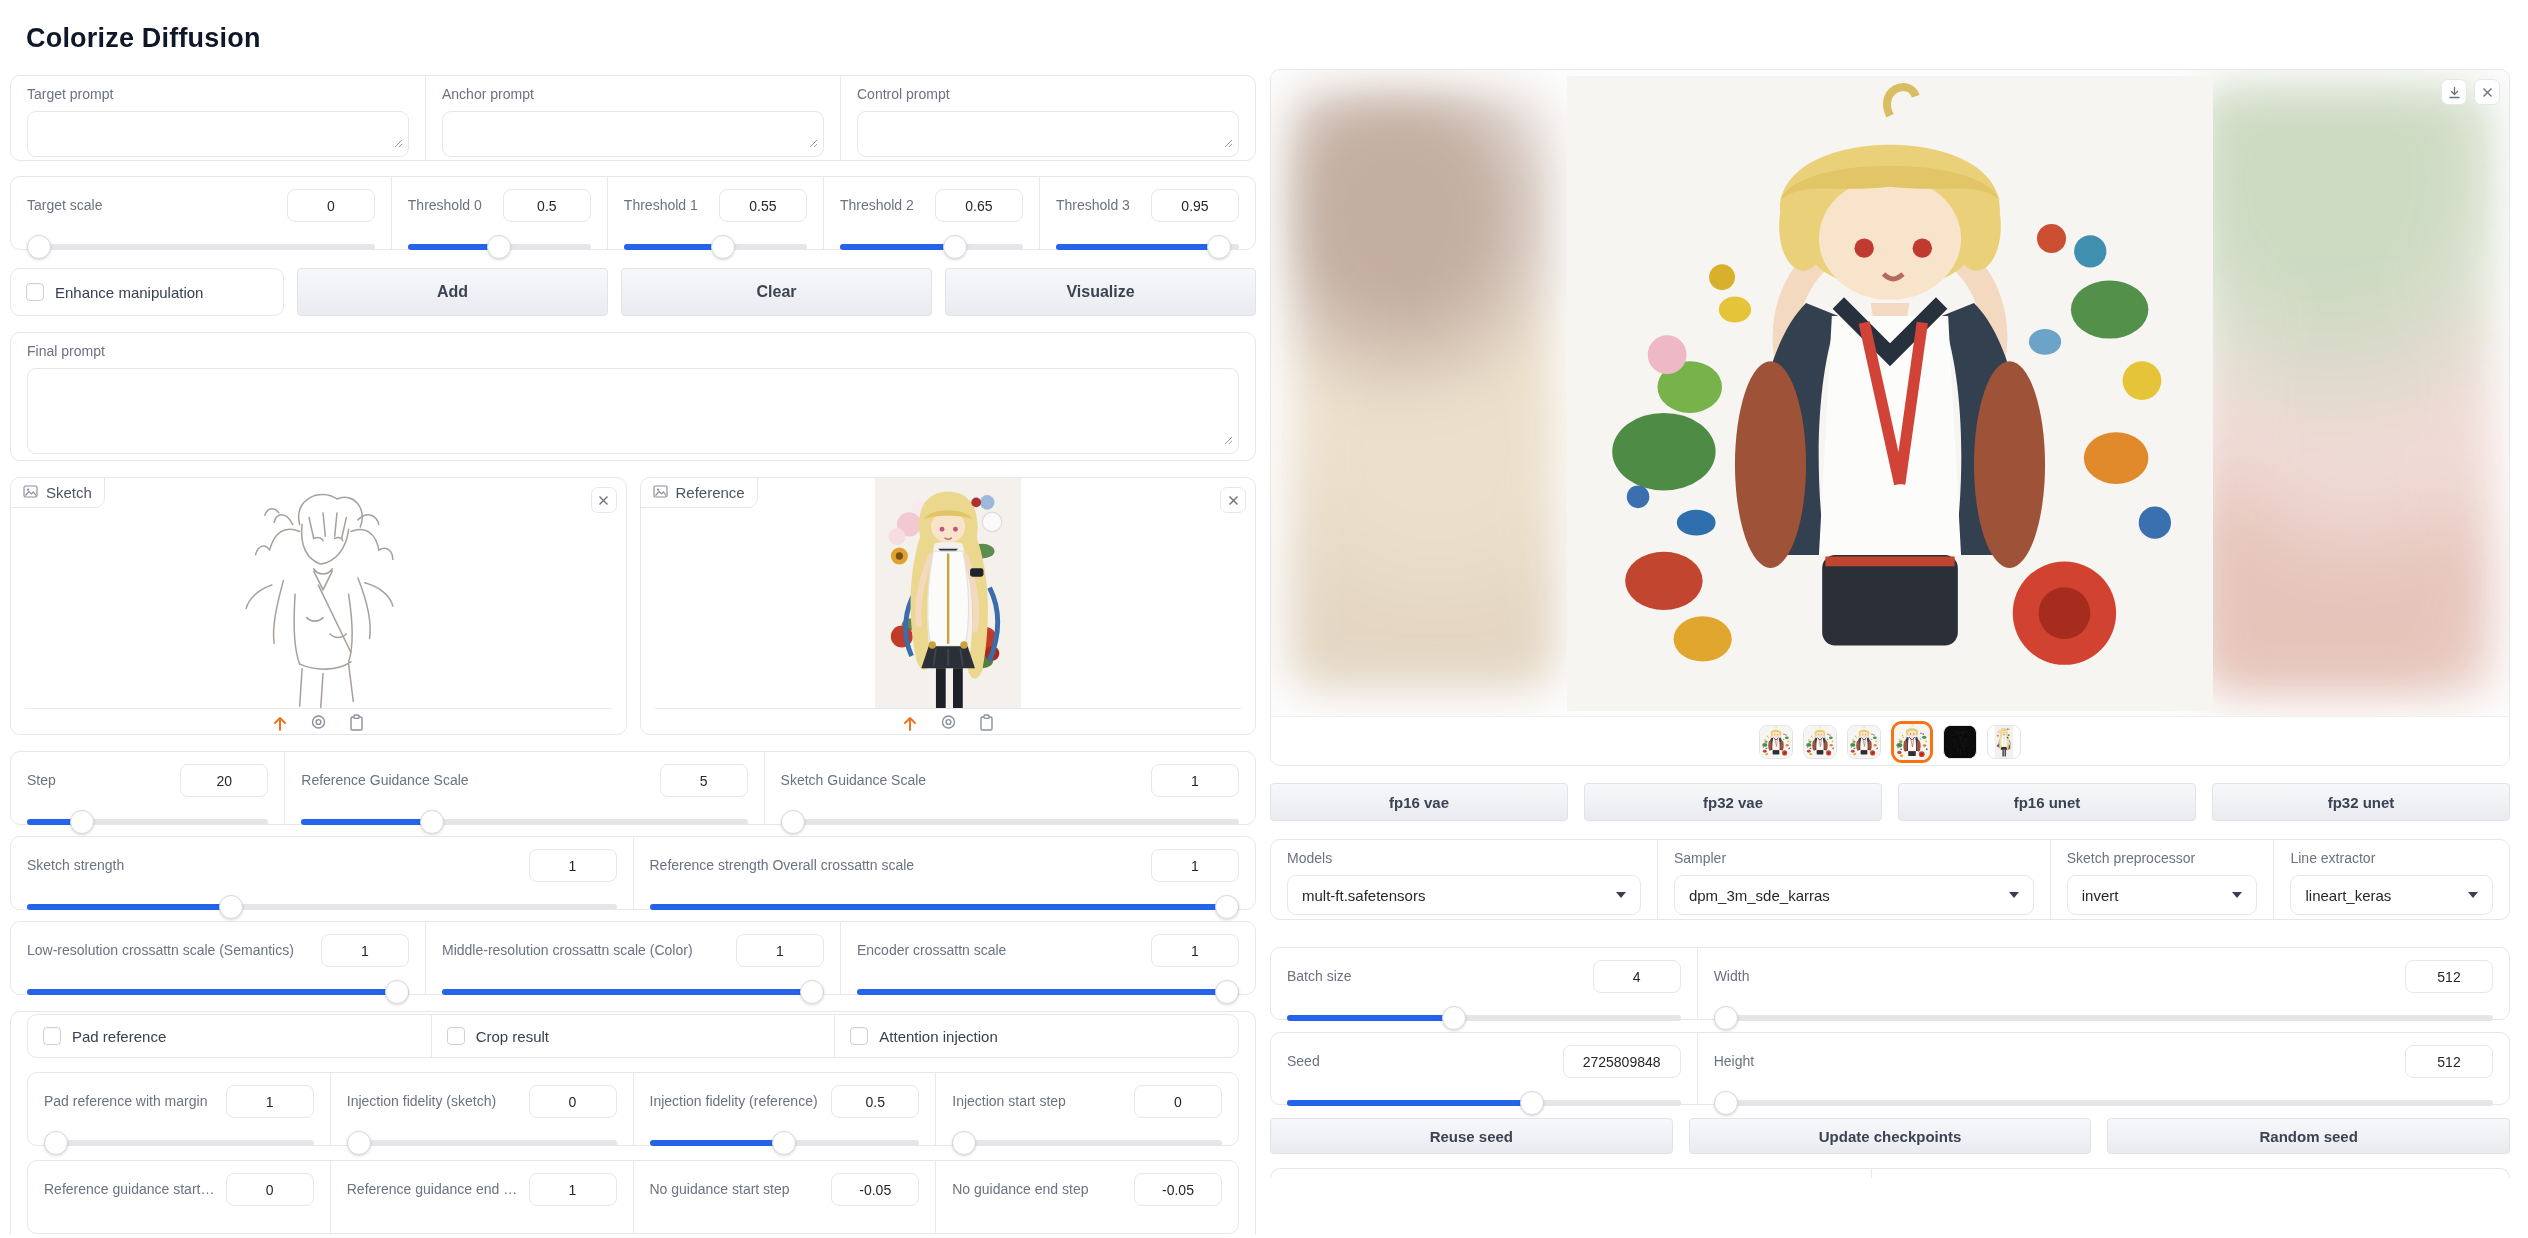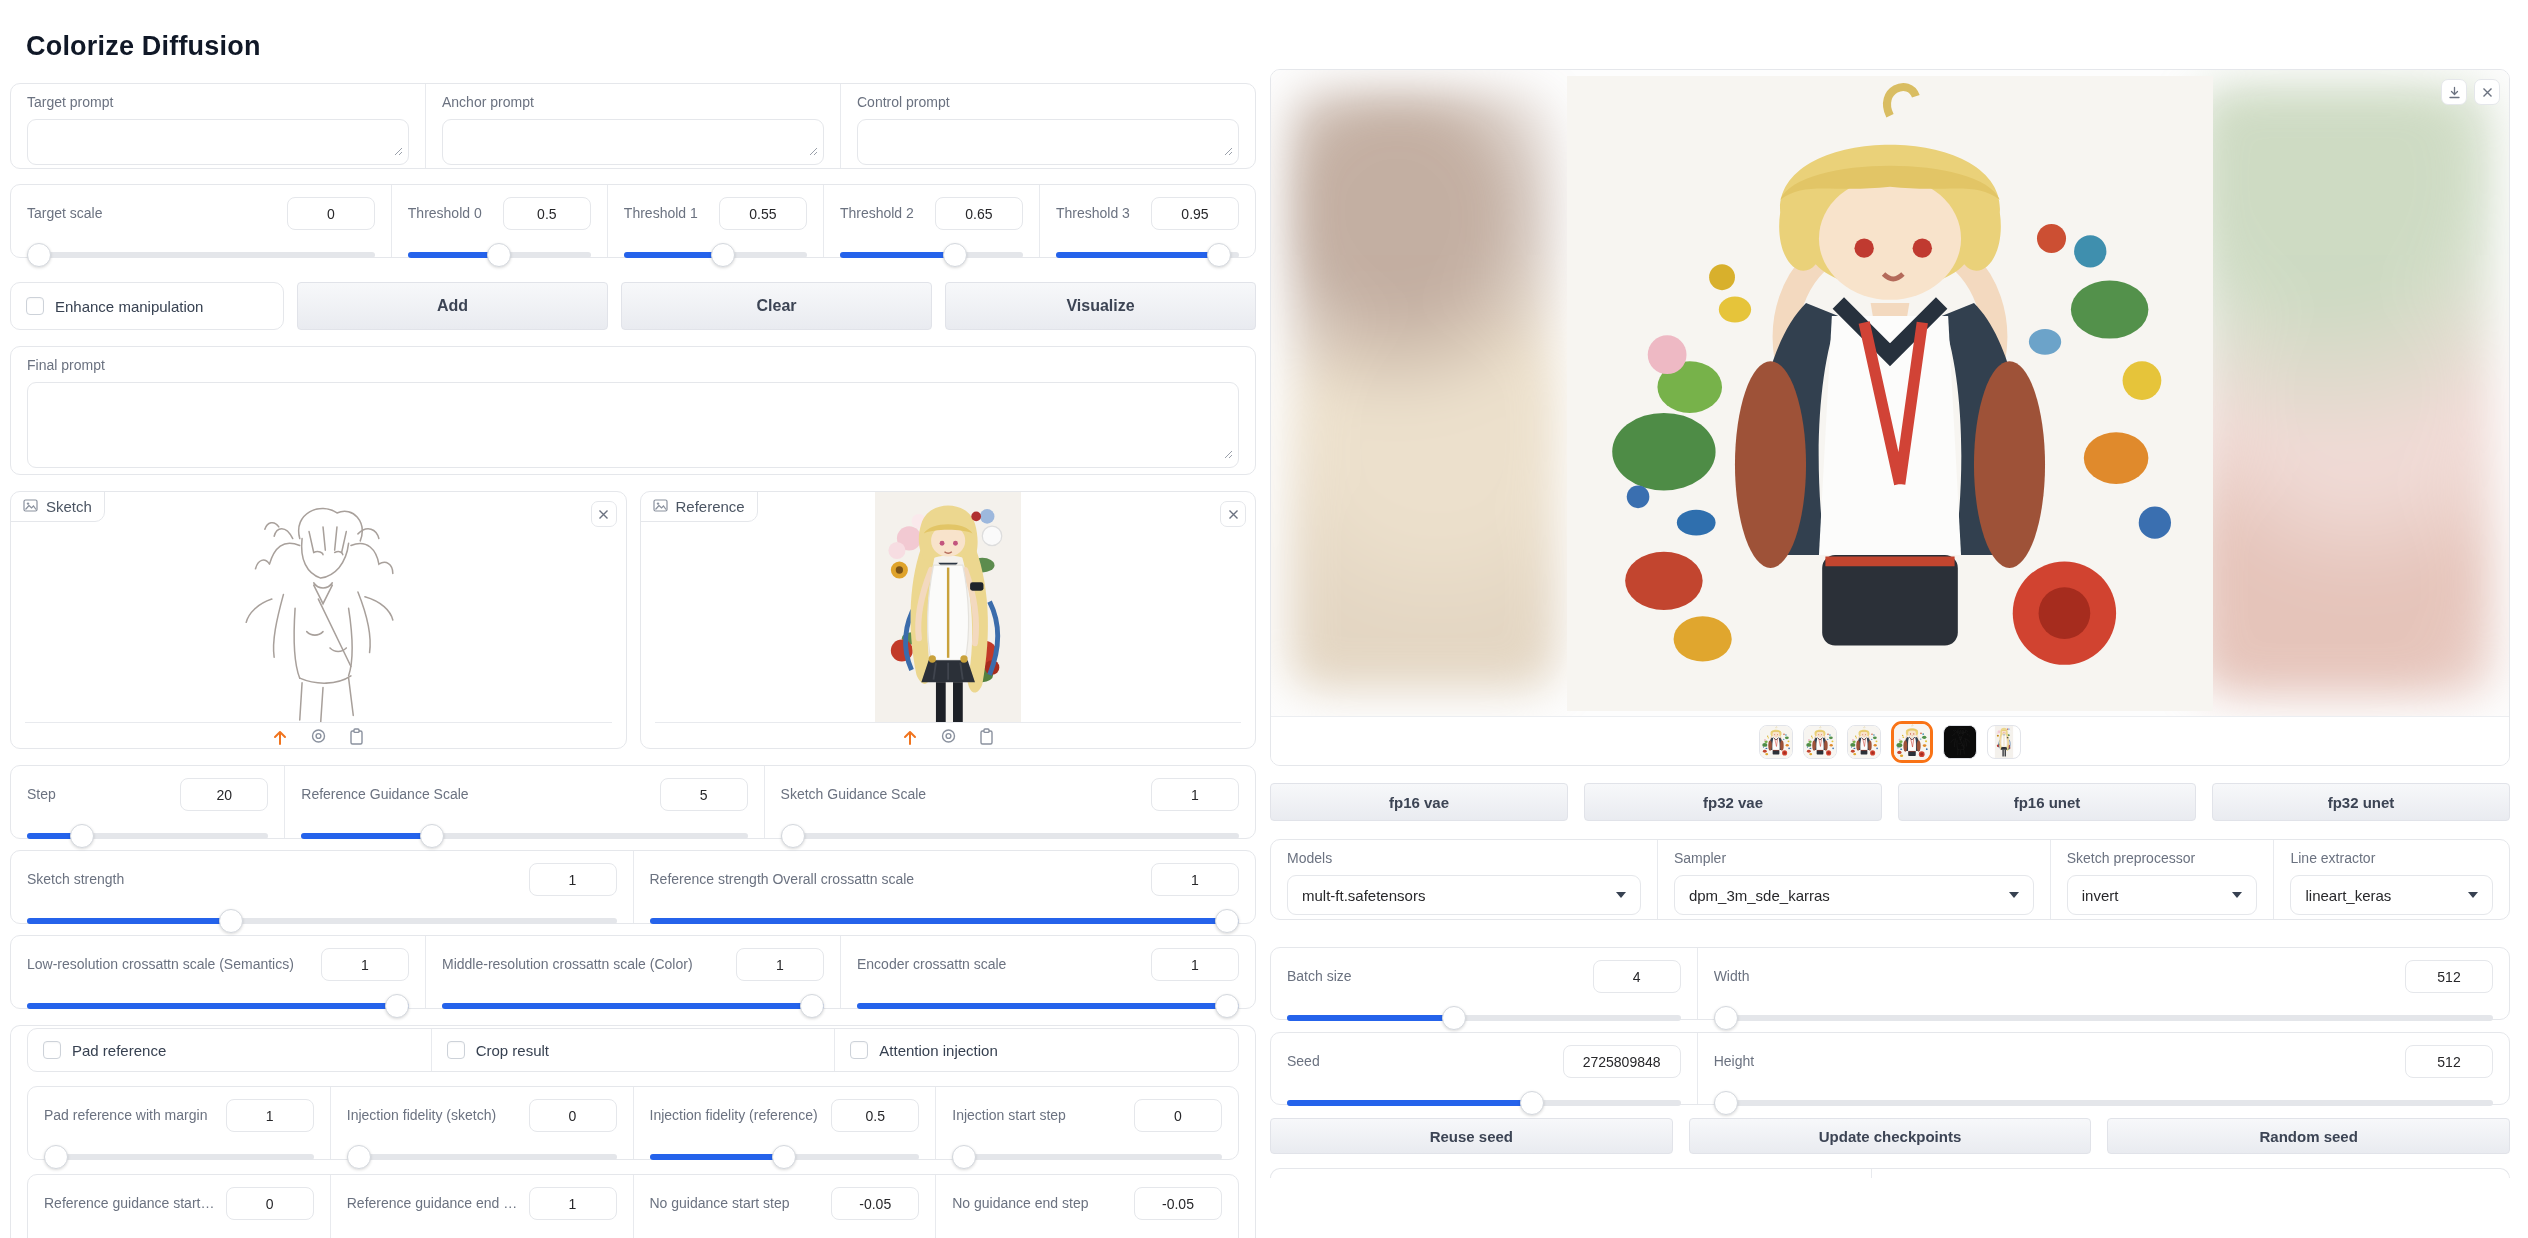--- a/index.html
+++ b/index.html
@@ -2,21 +2,21 @@
 <html><head>
 <meta charset="utf-8">
 <style>
   * { box-sizing: border-box; margin: 0; padding: 0; }
   html,body { width: 2528px; height: 1238px; overflow: hidden; background: #ffffff;
     font-family: "Liberation Sans", sans-serif; color: #1f2937; }
   .app { display: flex; gap: 14px; padding: 0 10px; }
   .col-left  { width: 1246px; flex: none; }
   .col-right { width: 1240px; flex: none; margin-top: 69px; }
 
-  h1.title { font-size: 27px; font-weight: 700; color: #101827; margin: 32px 0 0 16px; line-height: 28px; letter-spacing: .2px; }
+  h1.title { font-size: 27px; font-weight: 700; color: #101827; margin: 24px 0 0 16px; line-height: 28px; letter-spacing: .2px; }
 
   .grp { border: 1px solid #e5e7eb; border-radius: 10px; background: #fff; }
   .row-cells { display: flex; align-items: stretch; }
   .cell { flex: 1; padding: 12px 16px; min-width: 0; position: relative; }
   .cell + .cell { border-left: 1px solid #e8eaee; }
 
   .lbl { display: block; color: #6b7280; font-size: 14px; line-height: 17px; white-space: nowrap; overflow: hidden; text-overflow: ellipsis; }
   .cell-top { display: flex; align-items: center; justify-content: space-between; gap: 10px; margin-bottom: 13px; }
   .num { border: 1px solid #e5e7eb; border-radius: 8px; min-width: 88px; height: 33px; padding: 0 8px;
     display: flex; align-items: center; justify-content: center; font-size: 14px; color: #27272a; background: #fff; flex: none; }
@@ -36,21 +36,21 @@
   .pcell { padding: 10px 16px 12px; }
   .ta { position: relative; margin-top: 8px; height: 46px; border: 1px solid #e5e7eb; border-radius: 9px; background: #fff; }
   .ta .grip { position: absolute; right: 5px; bottom: 4px; }
   .final-grp { margin-top: 16px; height: 129px; padding: 10px 16px; }
   .ta-final { height: 86px; }
 
   
   #row-scale { margin-top: 15px; height: 74px; }
 
   
-  .manip-row { margin-top: 24px; display: flex; gap: 13px; height: 48px; }
+  .manip-row { margin-top: 18px; display: flex; gap: 13px; height: 48px; }
   .chk-cell { width: 274px; flex: none; display: flex; align-items: center; gap: 11px; padding: 0 15px; }
   .manip-row .btn { flex: 1; }
   .cb { width: 18px; height: 18px; border: 1px solid #cdd2d9; border-radius: 4px; background: #fff; flex: none; box-shadow: inset 0 1px 2px rgba(0,0,0,.04); }
   .cb-lbl { color: #374151; font-size: 15px; white-space: nowrap; }
 
   
   .img-row { margin-top: 16px; display: flex; gap: 13px; height: 258px; }
   .img-panel { flex: 1; position: relative; overflow: hidden; }
   .chip { position: absolute; left: -1px; top: -1px; display: flex; align-items: center; gap: 8px;
     background: #fff; border: 1px solid #e5e7eb; border-top-left-radius: 10px; border-bottom-right-radius: 10px;

